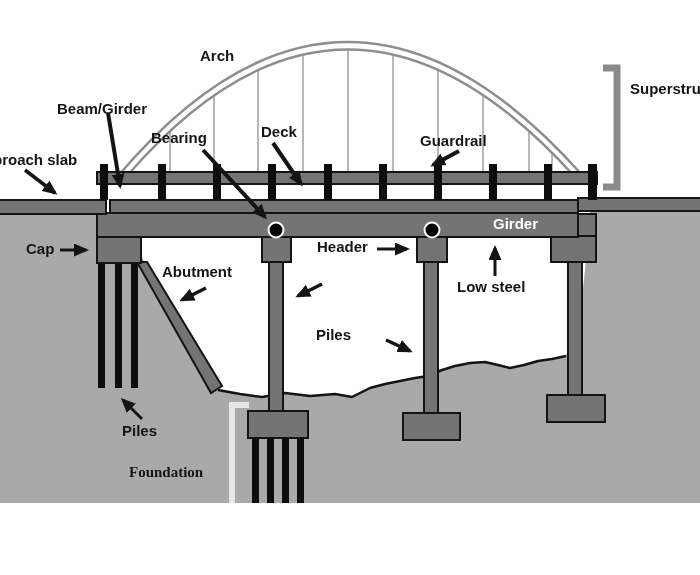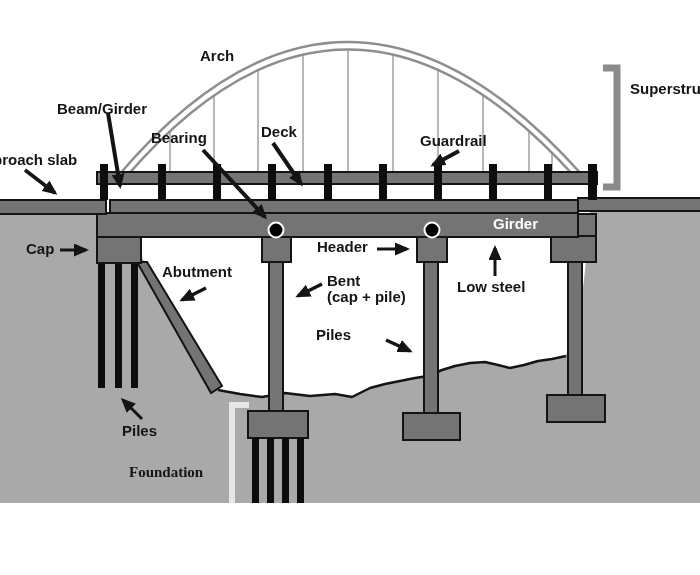--- a/index.html
+++ b/index.html
@@ -137,23 +137,19 @@
   <div class="lbl" style="left:200px; top:48px;">Arch</div>
   <div class="lbl" style="left:57px;  top:94px;margin-top:7px;">Beam/Girder</div>
   <div class="lbl" style="left:151px; top:130px;">Bearing</div>
   <div class="lbl" style="left:261px; top:124px;">Deck</div>
   <div class="lbl" style="left:420px; top:133px;">Guardrail</div>
   <div class="lbl" style="left:630px; top:81px;">Superstructure</div>
   <div class="lbl" style="left:-27px; top:152px;">Approach slab</div>
   <div class="lbl" style="left:26px;  top:241px;">Cap</div>
   <div class="lbl" style="left:162px; top:264px;">Abutment</div>
   <div class="lbl" style="left:317px; top:239px;">Header</div>
-  <div class="lbl" style="left:327px; top:273px;">
-    <div>Bent</div>
-    <div>(cap + pile)</div>
-  </div>
   <div class="lbl" style="left:457px; top:279px;">Low steel</div>
   <div class="lbl on-girder" style="left:493px; top:216px;">Girder</div>
   <div class="lbl" style="left:316px; top:327px;">Piles</div>
   <div class="lbl" style="left:122px; top:423px;">Piles</div>
   <div class="lbl" style="left:129px; top:464px;font-family:Liberation Serif, serif;">Foundation</div>
 
 </div>
 
 </body></html>

